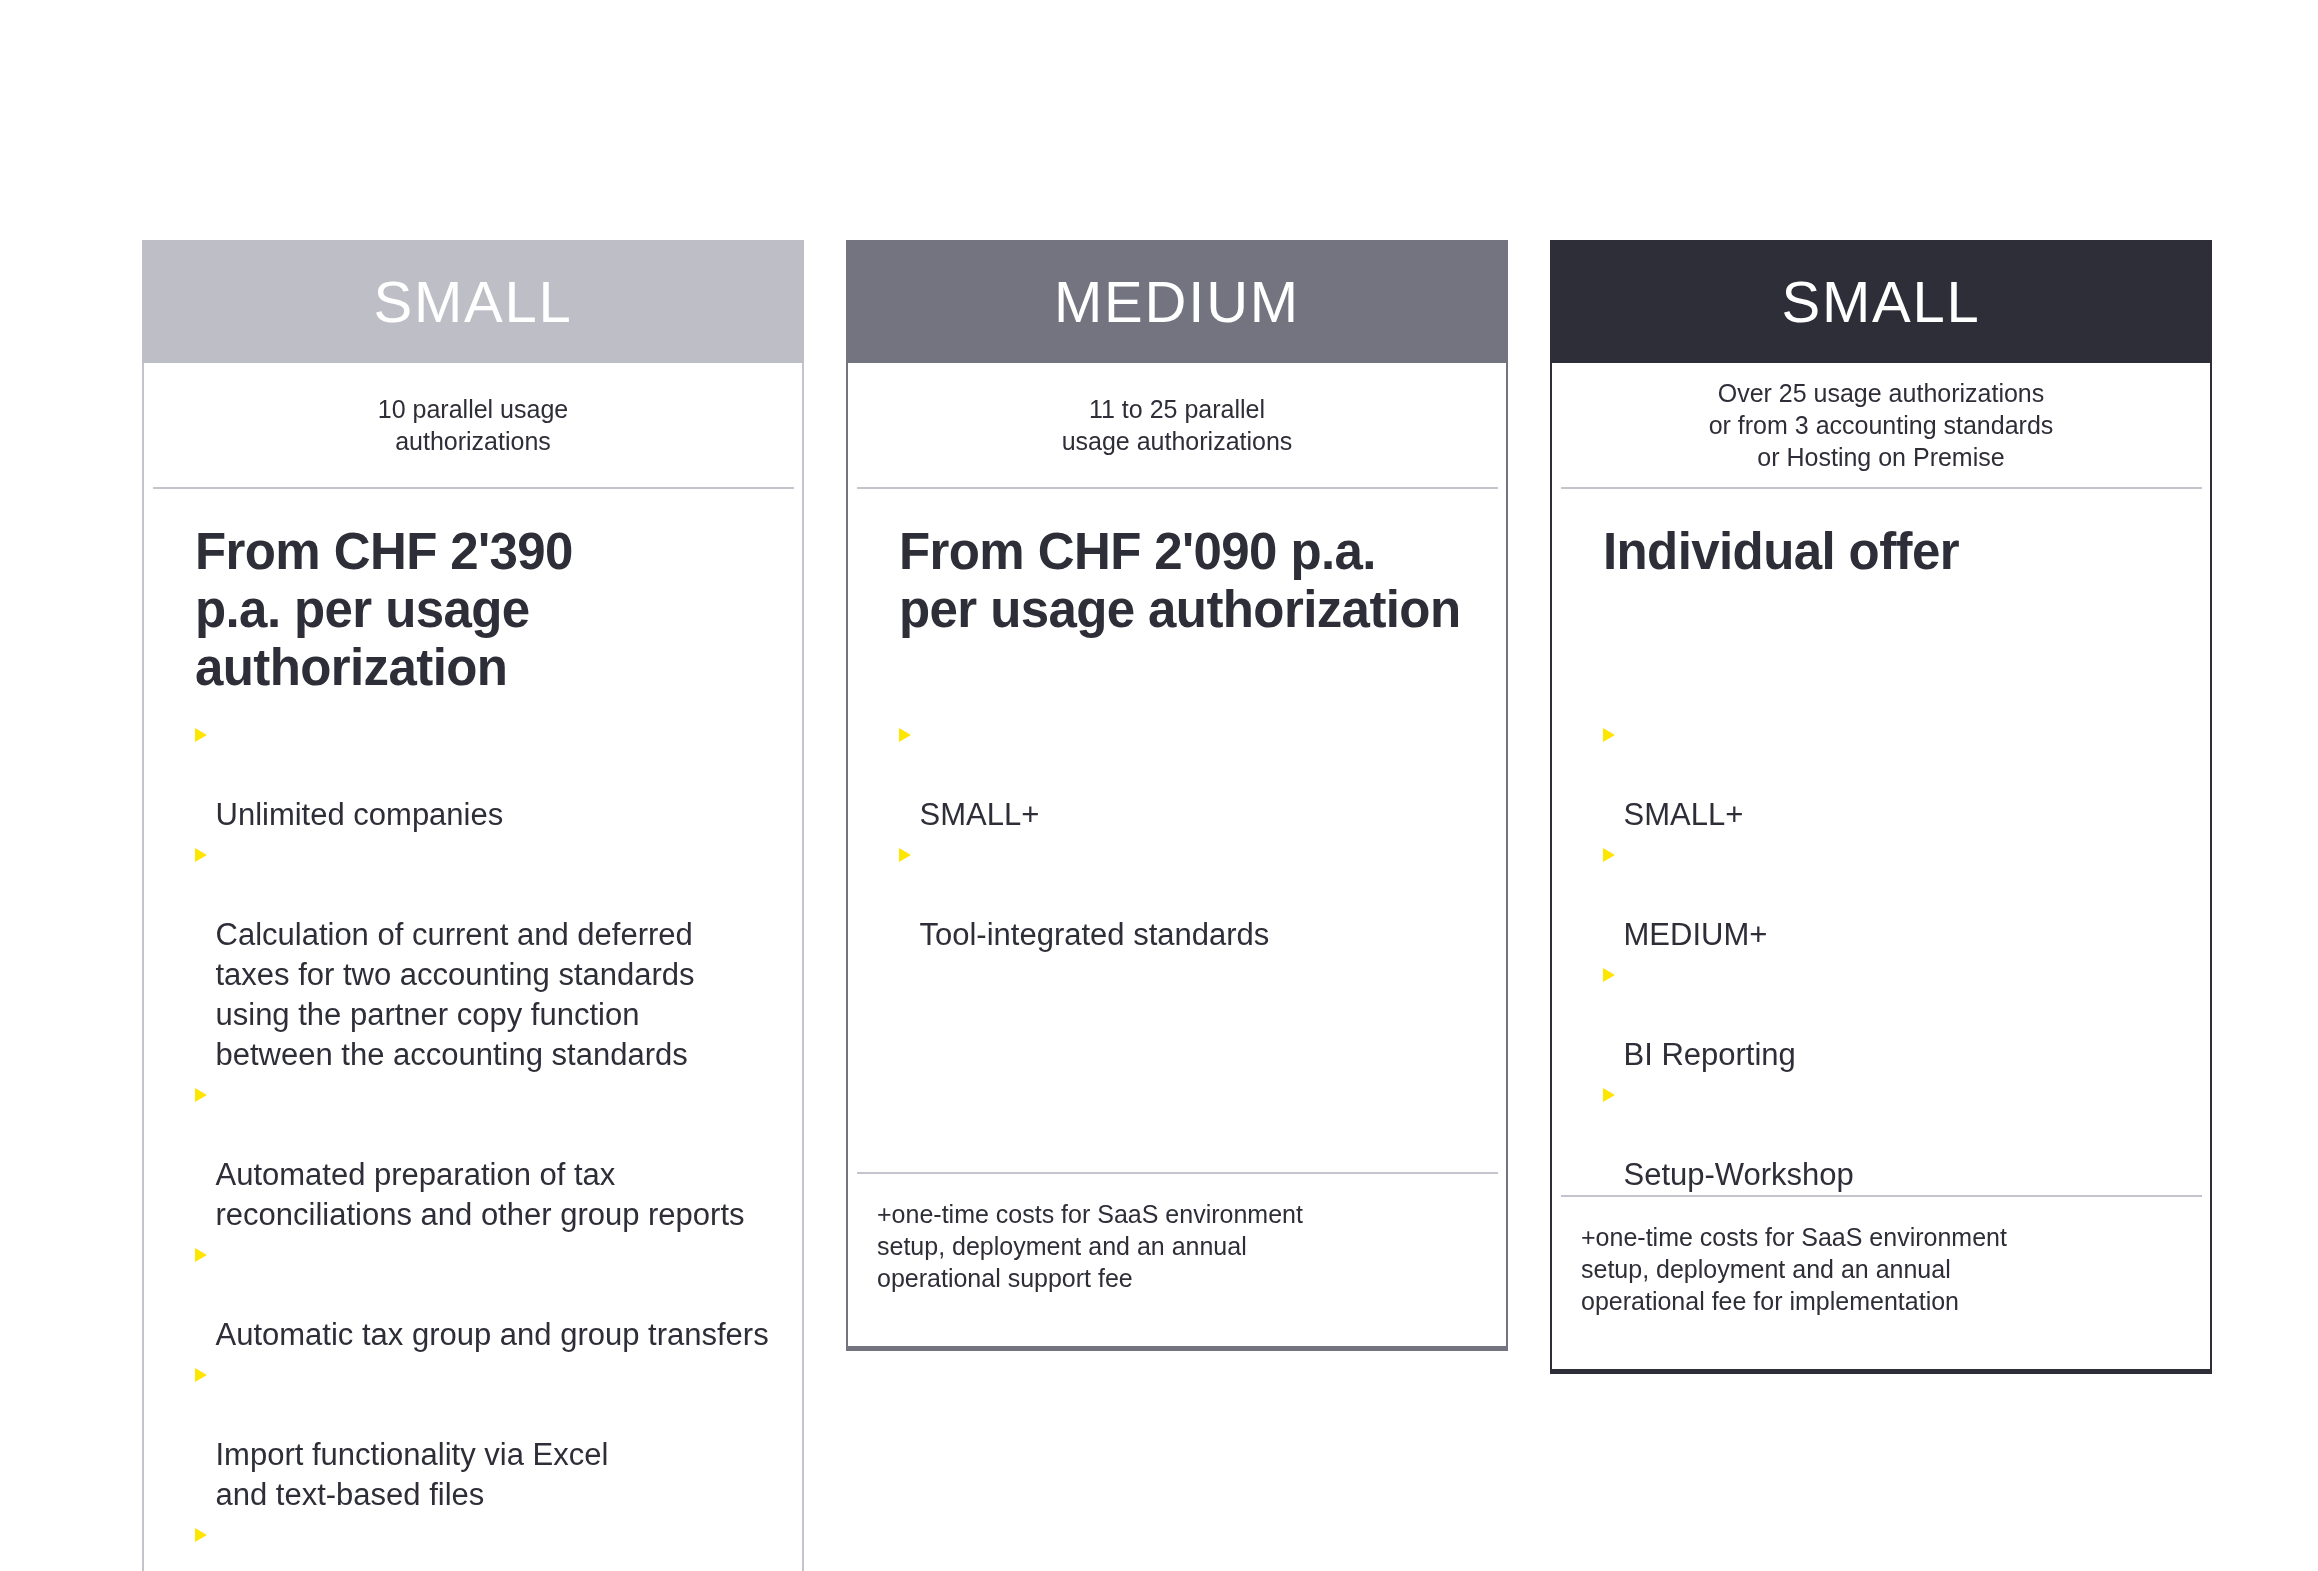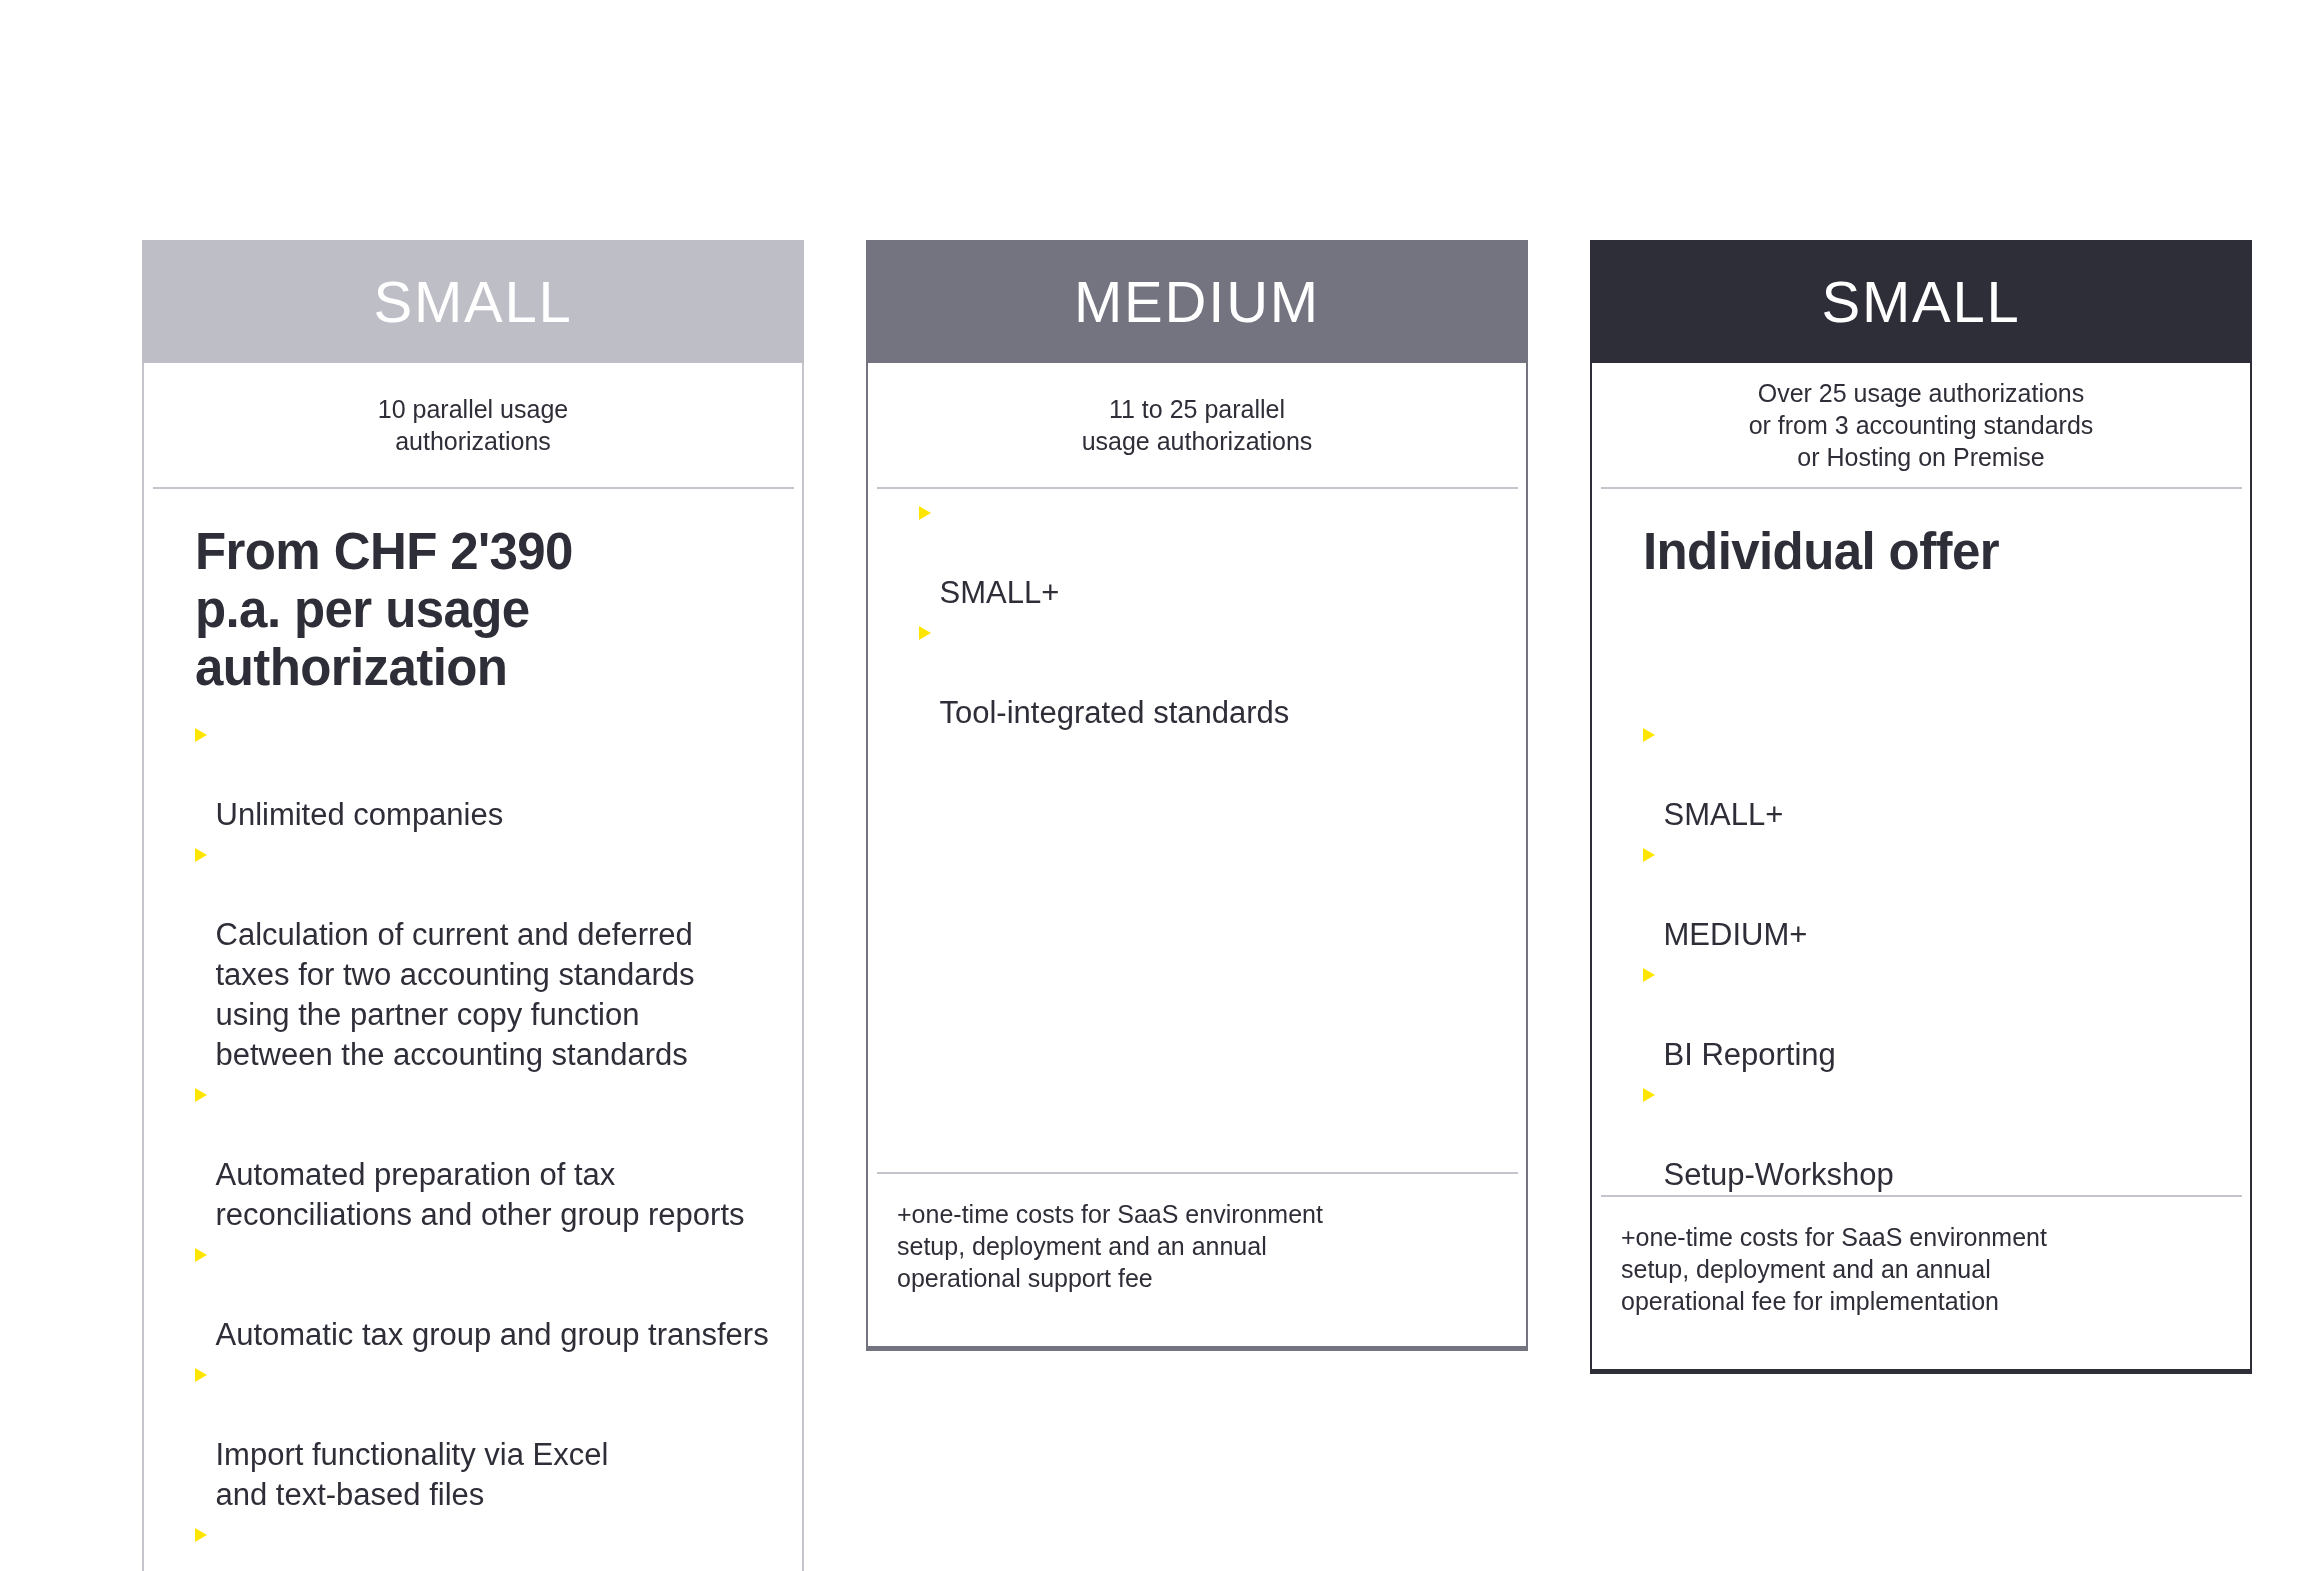--- a/index.html
+++ b/index.html
@@ -7,21 +7,21 @@
   body { font-family:"Liberation Sans", sans-serif; color:#2e2e38; }
   .stage {
     position:relative;
     width:2319px; height:1571px;
     background:#ffffff;
     overflow:hidden;
   }
   .cards {
     position:absolute;
     left:142px; top:240px;
-    display:flex; gap:62px;
+    display:flex; gap:42px;
   }
   .card {
     width:662px; height:1111px;
     display:flex; flex-direction:column;
     background:#ffffff;
   }
   .card-header {
     height:123px; flex:0 0 123px;
     display:flex; align-items:center; justify-content:center;
     color:#ffffff;
@@ -134,20 +134,22 @@
 
       </div>
     </section>
 
     <section class="card">
       <header class="card-header" style="background-color: rgb(116, 116, 128);">MEDIUM</header>
       <div class="card-body" style="border-color: rgb(116, 116, 128);">
         <div class="subtitle">11 to 25 parallel
 usage authorizations</div>
         <div class="divider"></div>
+        <div class="price-title">From CHF 2'090 p.a.
+per usage authorization</div>
         <ul class="features">
 
             <li>
               <span class="bullet-arrow" style="border-left-color: rgb(255, 230, 0);"></span>
               <span class="bullet-text">SMALL+</span>
             </li>
 
             <li>
               <span class="bullet-arrow" style="border-left-color: rgb(255, 230, 0);"></span>
               <span class="bullet-text">Tool-integrated standards</span>

